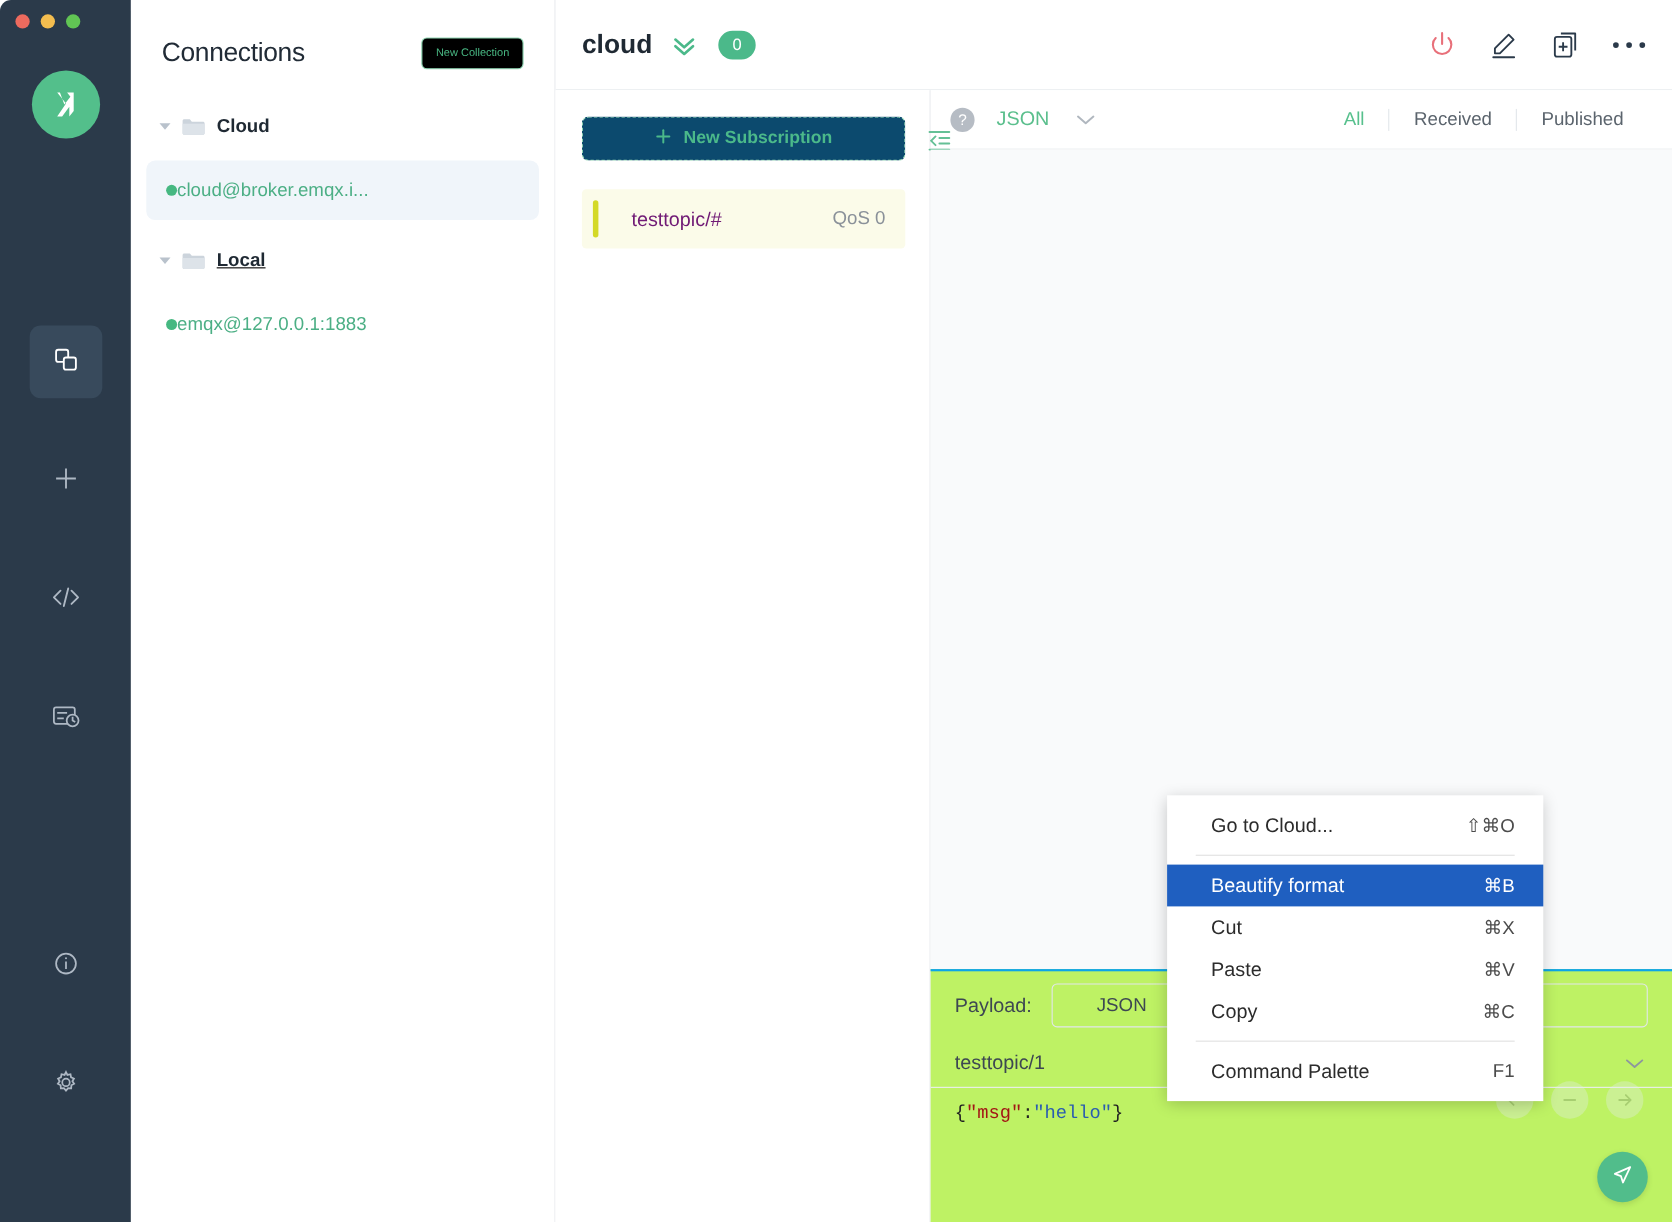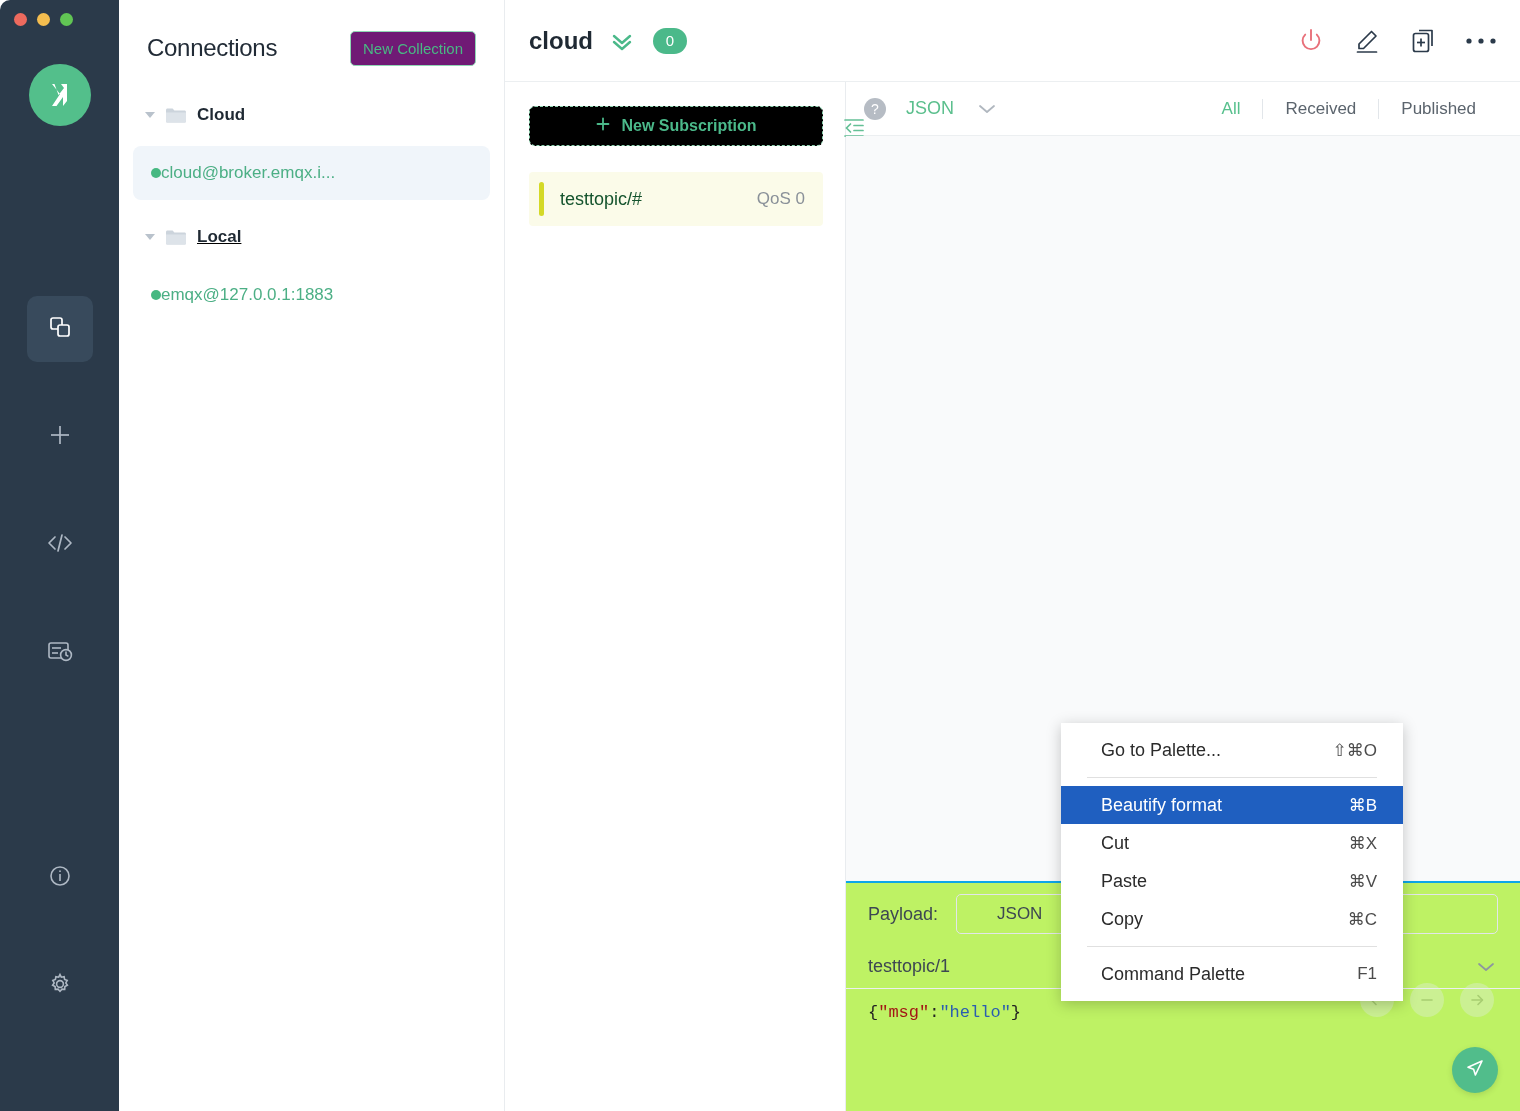--- a/index.html
+++ b/index.html
@@ -102,26 +102,26 @@
     padding: 24px 28px 0 28px;
     height: 72px;
   }
   .conn-title {
     font-size: 24px;
     font-weight: normal;
     color: #212b36;
     letter-spacing: -0.3px;
   }
   .new-collection {
-    font-size: 15px;
+    font-size: 10px;
     color: #49b984;
     border: 1px solid #8fd7b4;
     border-radius: 5px;
     padding: 8px 12px;
-    background: #701a75;
+    background: #000000;
     white-space: nowrap;
   }
 
   .tree { padding-top: 24px; }
   .group {
     display: flex;
     align-items: center;
     gap: 10px;
     padding: 8px 0 8px 26px;
     height: 38px;
@@ -224,21 +224,21 @@
     height: 40px;
     border: 1px dashed #8ed3b1;
     border-radius: 6px;
     color: #4bb98a;
     font-size: 16px;
     font-weight: bold;
     display: flex;
     align-items: center;
     justify-content: center;
     gap: 10px;
-    background: #000000;
+    background: #0c4a6e;
   }
   .collapse-icon {
     position: absolute;
     right: -24px;
     top: 30px;
     width: 30px; height: 30px;
     display: flex; align-items: center; justify-content: center;
   }
   .sub-item {
     margin-top: 26px;
@@ -248,23 +248,23 @@
     display: flex;
     align-items: center;
     padding: 0 18px 0 10px;
   }
   .sub-bar {
     width: 5px; height: 34px; border-radius: 3px;
     background: #d4d927;
     flex: 0 0 5px;
   }
   .sub-topic {
-    margin-left: 16px;
+    margin-left: 30px;
     font-size: 18px;
-    color: #14532d;
+    color: #701a75;
     flex: 1;
   }
   .sub-qos { font-size: 17px; color: #8a9199; }
 
   
   .msgcol {
     flex: 1;
     min-width: 0;
     display: flex;
     flex-direction: column;
@@ -678,21 +678,21 @@
               </svg>
             </span>
           </div>
         </div>
       </div>
     </div>
   </div>
 
   <div class="ctxmenu">
     <div class="ctx-item">
-      <span>Go to Palette...</span>
+      <span>Go to Cloud...</span>
       <span class="ctx-key">⇧⌘O</span>
     </div>
     <div class="ctx-sep"></div>
     <div class="ctx-item hl">
       <span>Beautify format</span>
       <span class="ctx-key">⌘B</span>
     </div>
     <div class="ctx-item">
       <span>Cut</span>
       <span class="ctx-key">⌘X</span>

